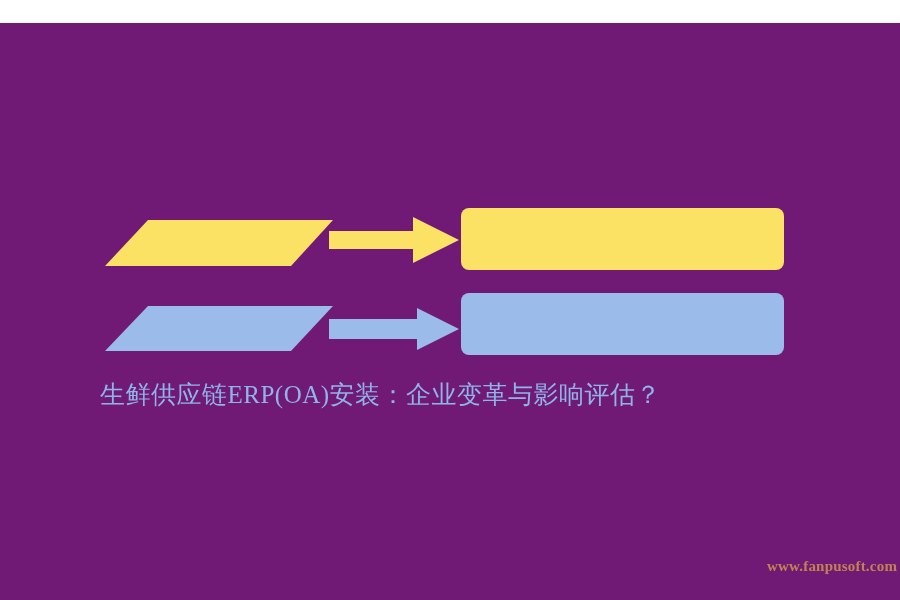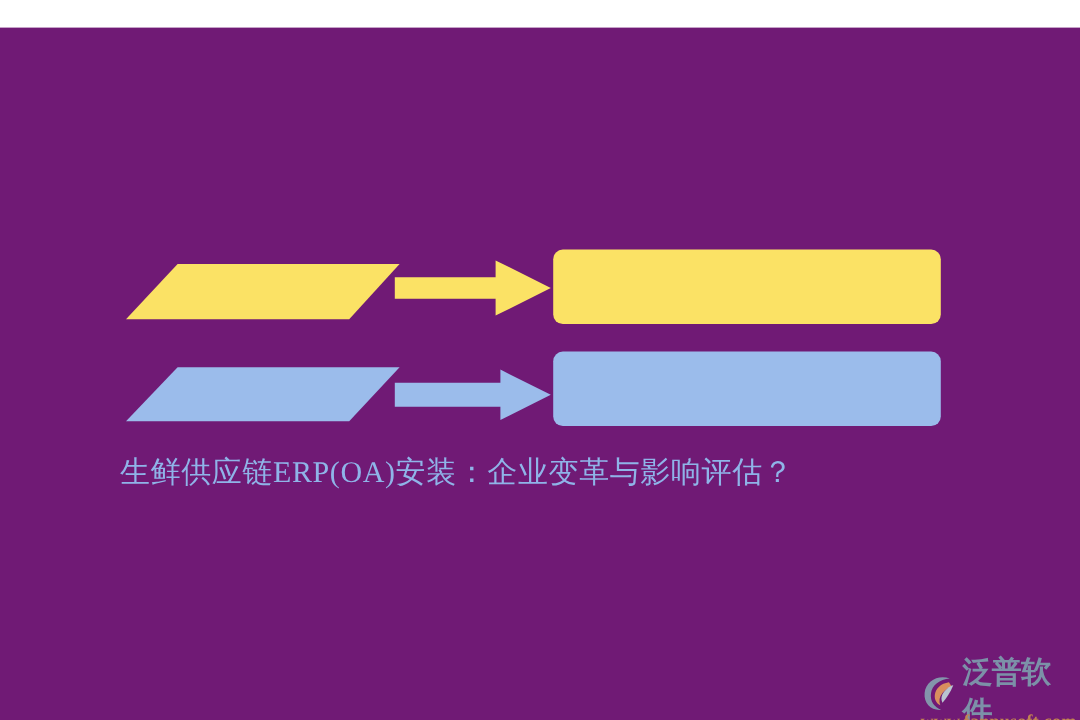--- a/index.html
+++ b/index.html
@@ -110,32 +110,16 @@
 
         <rect x="461" y="270" width="323" height="62" rx="8" ry="8" fill="#9BBCEB"></rect>
       </g>
 
     </svg>
   </div>
 
   <div class="caption">生鲜供应链ERP(OA)安装：企业变革与影响评估？</div>
 
   <div class="watermark">
-    <div class="wm-row">
-      <span class="wm-mark">
-        <svg width="34" height="34" viewBox="0 0 34 34" xmlns="http://www.w3.org/2000/svg">
-
-          <path d="M25.5 5.5 C16 2.0 5.5 7.5 4.5 17.5 C3.6 26.5 10.5 32.5 18.5 31.5
-                   C12.5 29.5 9.0 24.5 9.8 18.0 C10.6 11.0 17.0 6.2 25.5 5.5 Z" fill="#8395AB"></path>
-
-          <path d="M24.8 8.5 C18.0 9.6 13.6 13.6 13.0 19.2 C12.6 23.2 14.6 26.4 17.6 27.8
-                   C16.2 24.6 16.8 20.8 19.4 17.6 C21.4 15.1 24.0 13.2 27.0 12.0 Z" fill="#D98F5E"></path>
-
-          <path d="M27.2 11.2 C23.6 13.0 20.8 15.6 19.4 18.6 C18.2 21.2 18.3 23.6 19.4 25.6
-                   C22.6 22.0 26.0 17.0 28.4 11.0 Z" fill="#B9C4D1"></path>
-        </svg>
-      </span>
-      <span class="wm-name">泛普软件</span>
-    </div>
     <div class="wm-url">www.fanpusoft.com</div>
   </div>
 
 </div>
 
 </body></html>

